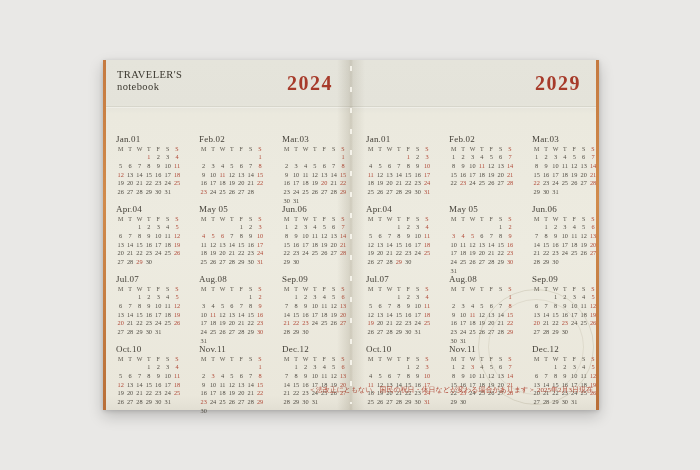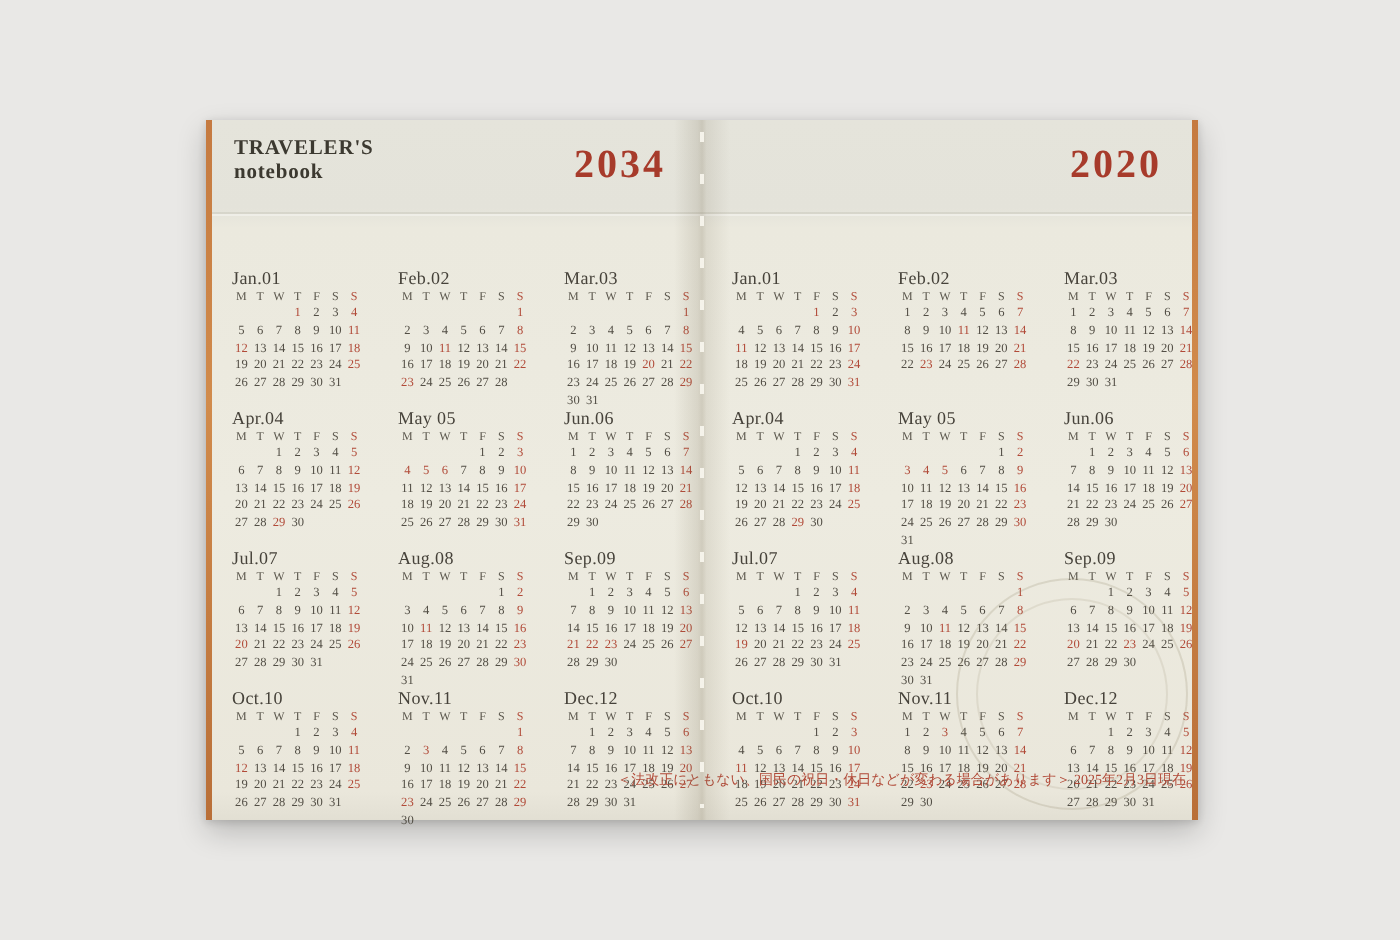--- a/index.html
+++ b/index.html
@@ -22,21 +22,21 @@
     position:relative;width:248px;height:100%;
     background:linear-gradient(180deg,#e5e4db 0px,#e4e3da 44px,#ebe9de 54px,#edebe0 190px,#eae7db 336px,#e2dfd3 350px);
   }
   .page-header{
     position:absolute;top:0;left:0;right:0;height:46px;
     border-bottom:1px solid rgba(90,85,70,.10);
     box-shadow:0 1px 0 rgba(255,255,255,.35);
   }
   .brand{
     position:absolute;left:14px;top:9px;
-    font-weight:bold;font-size:10.5px;line-height:11.5px;
+    font-weight:normal;font-size:10.5px;line-height:11.5px;
     color:var(--text-dark,#3c3930);letter-spacing:.4px;
   }
   .year{
     position:absolute;right:18px;top:50%;transform:translateY(-50%);
     font-size:20px;font-weight:bold;letter-spacing:1.5px;
     color:var(--accent-red,#a73b2b);
   }
   .months{
     position:absolute;left:0;top:54px;width:100%;
     display:grid;grid-template-columns:repeat(3,66px);grid-auto-rows:70px;
@@ -85,21 +85,21 @@
 
 <div class="spread">
   <div class="edge left"></div>
 
   <div class="page left">
     <div class="page-header">
       <div class="brand">
         <div>TRAVELER'S</div>
         <div>notebook</div>
       </div>
-      <div class="year">2034</div>
+      <div class="year">2024</div>
     </div>
     <div class="months">
         <div class="month">
           <div class="month-label">Jan.01</div>
           <div class="week">
             <span class="cell dh">M</span>
             <span class="cell dh">T</span>
             <span class="cell dh">W</span>
             <span class="cell dh">T</span>
             <span class="cell dh">F</span>
@@ -805,21 +805,21 @@
             <span class="cell day"></span>
             <span class="cell day"></span>
           </div>
         </div>
       </div>
   </div>
 
   <div class="page right">
     <div class="emboss"></div>
     <div class="page-header">
-      <div class="year">2020</div>
+      <div class="year">2029</div>
     </div>
     <div class="months">
         <div class="month">
           <div class="month-label">Jan.01</div>
           <div class="week">
             <span class="cell dh">M</span>
             <span class="cell dh">T</span>
             <span class="cell dh">W</span>
             <span class="cell dh">T</span>
             <span class="cell dh">F</span>

